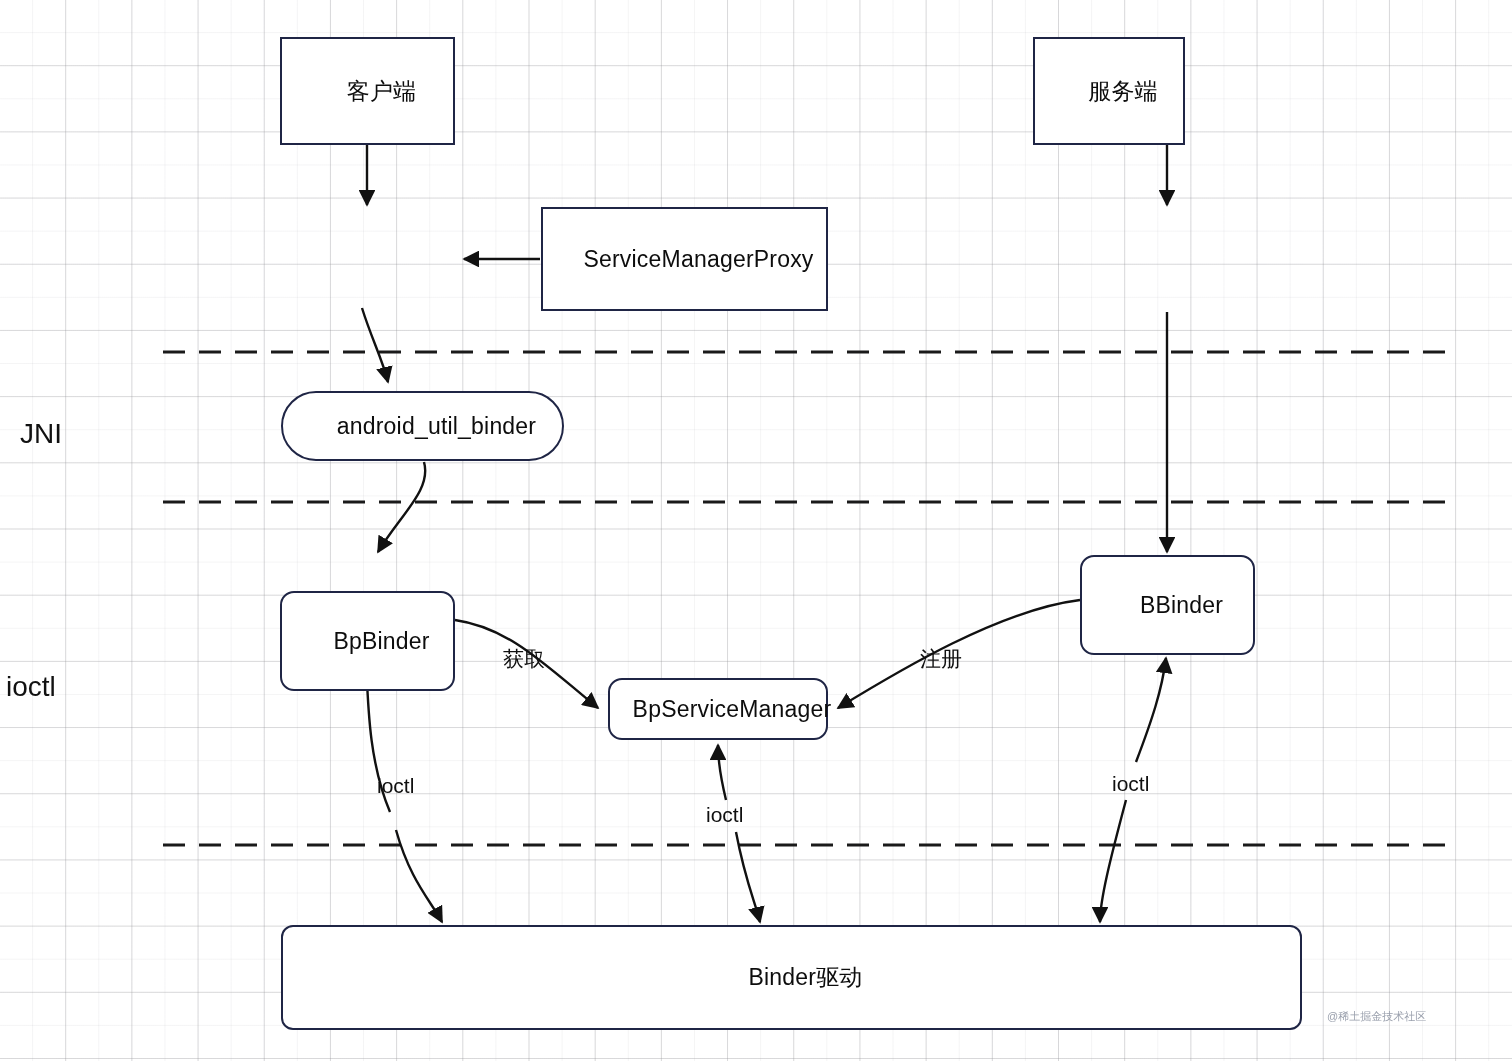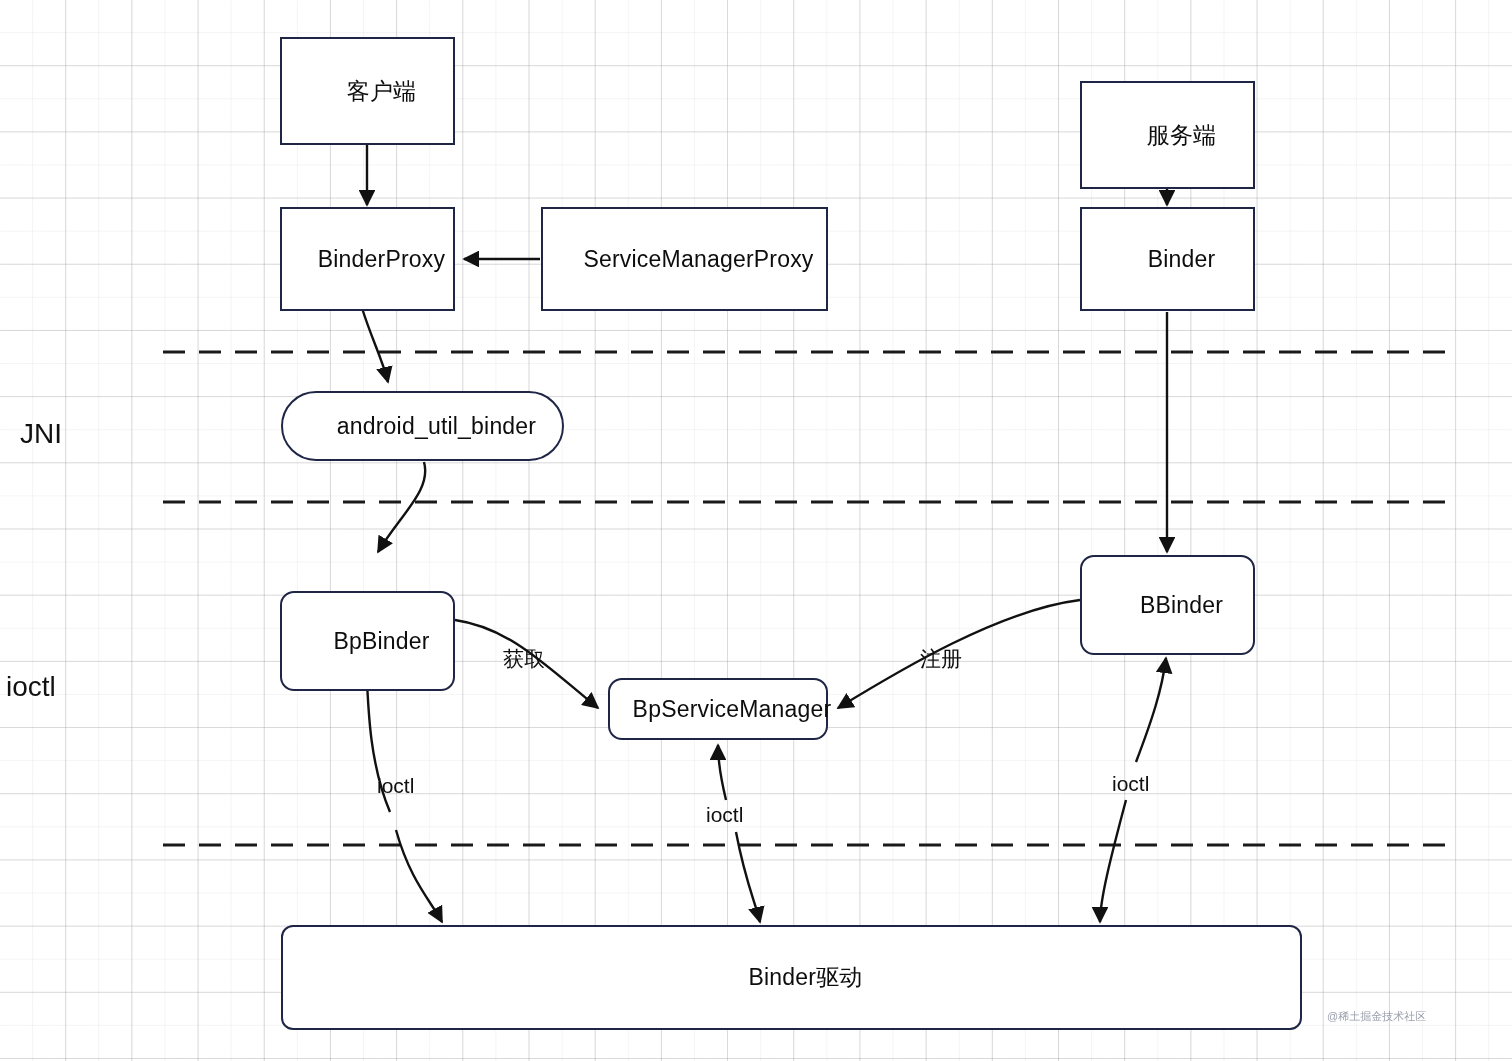--- a/index.html
+++ b/index.html
@@ -96,27 +96,25 @@
 
     <path d="M 726,800 C 720,775 718,760 718,745" stroke="#111" stroke-width="2.4" fill="none" marker-end="url(#arrow)"></path>
     <path d="M 736,832 C 745,880 755,902 760,922" stroke="#111" stroke-width="2.4" fill="none" marker-end="url(#arrow)"></path>
 
     <path d="M 1136,762 C 1152,720 1162,690 1166,658" stroke="#111" stroke-width="2.4" fill="none" marker-end="url(#arrow)"></path>
     <path d="M 1126,800 C 1110,860 1100,900 1100,922" stroke="#111" stroke-width="2.4" fill="none" marker-end="url(#arrow)"></path>
   </svg>
 
   <div class="node" style="left:280px;top:37px;width:175px;height:108px;">客户端</div>
 
-  <div class="node" style="left:1080px;top:37px;width:175px;height:108px;margin-top:44px;">服务端</div>
+  <div class="node" style="left:1033px;top:37px;width:152px;height:108px;">服务端</div>
 
-  <div class="node" style="left:280px;top:207px;width:175px;height:104px;">BinderProxy</div>
 
   <div class="node" style="left:541px;top:207px;width:287px;height:104px;">ServiceManagerProxy</div>
 
-  <div class="node" style="left:1080px;top:207px;width:175px;height:104px;">Binder</div>
 
   <div class="node pill" style="left:281px;top:391px;width:283px;height:70px;">android_util_binder</div>
 
   <div class="node rounded" style="left:280px;top:555px;width:175px;height:100px;margin-top:36px;">BpBinder</div>
 
   <div class="node rounded" style="left:1080px;top:555px;width:175px;height:100px;">BBinder</div>
 
   <div class="node rounded" style="left:608px;top:678px;width:220px;height:62px;">BpServiceManager</div>
 
   <div class="node bigpill" style="left:281px;top:925px;width:1021px;height:105px;text-align:center;">Binder驱动</div>

